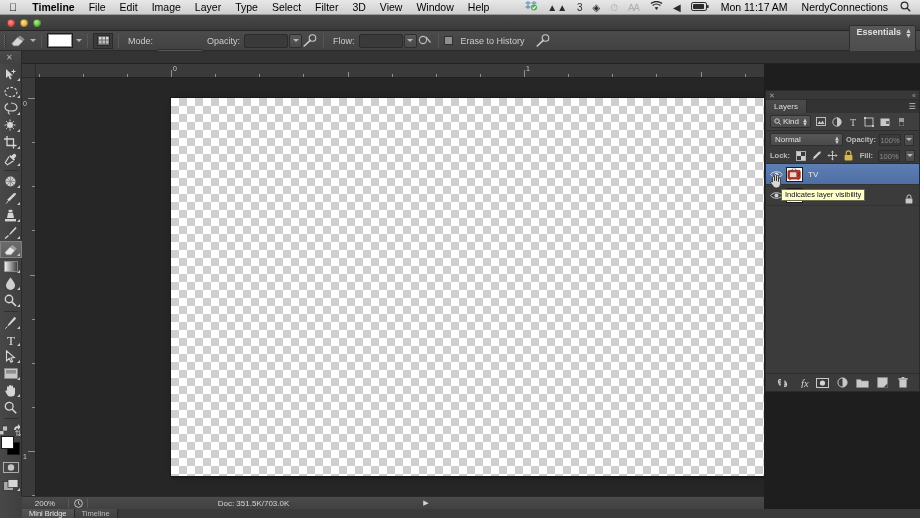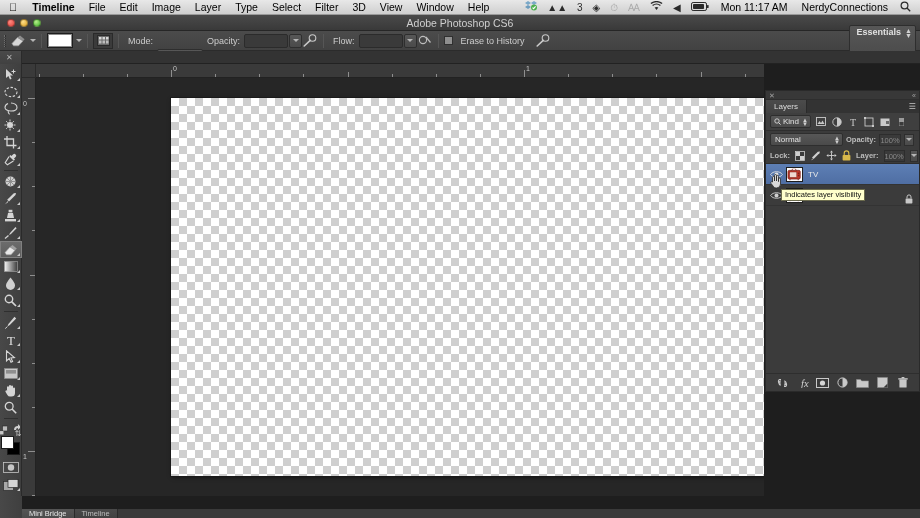--- a/index.html
+++ b/index.html
@@ -298,21 +298,20 @@
         </svg>
     </span>
   </div>
 
   <div class="titlebar">
     <div class="traffic">
       <span class="tl r"></span>
       <span class="tl y"></span>
       <span class="tl g"></span>
     </div>
-    <div class="ttl">Adobe Photoshop CS6</div>
   </div>
 
   <div class="optionsbar">
     <span class="grip">
         <i></i>
       </span>
     <span class="tool-thumb">
       <svg width="15" height="13" viewBox="0 0 15 13">
           <path d="M1 9.5 L6.5 3.5 L12 7 L7.5 11.8 L2.5 11.8 Z" fill="#d6d6d6" stroke="#9a9a9a" stroke-width="0.7"></path>
           <path d="M6.5 3.5 L9 1.4 L13.6 5.2 L12 7 Z" fill="#8e8e8e"></path>
@@ -590,20 +589,34 @@
       <span class="rtickv" style="top: 373px; width: 7px;"></span>
       <span class="rtickv" style="top: 417px; width: 3px;"></span>
       <span class="rlabelv" style="top: 375px;">1</span>
     </div>
 
   <div class="canvas-area">
     <div class="artboard"></div>
   </div>
 
   <div class="leftbottom"></div>
+  <div class="statusbar">
+    <span class="sb-zoom">200%</span>
+    <span class="sb-sep"></span>
+    <span class="sb-clockbtn">
+      <svg width="9" height="9" viewBox="0 0 9 9">
+          <circle cx="4.5" cy="4.5" r="3.9" fill="none" stroke="#cfcfcf" stroke-width="0.9"></circle>
+          <path d="M4.5 2.2 v2.5 l1.8 1.1" stroke="#cfcfcf" stroke-width="0.9" fill="none"></path>
+        </svg>
+    </span>
+    <span class="sb-sep"></span>
+    <span class="sb-doc">Doc: 351.5K/703.0K</span>
+    <span class="sb-arrow">▶</span>
+    <span class="sb-grip"></span>
+  </div>
 
   <div class="bottomtabs">
     <span class="btab active">Mini Bridge</span>
     <span class="btab">Timeline</span>
     <span class="btab-rest"></span>
   </div>
 
   <div class="panel-right-strip"></div>
   <div class="layers-panel">
 
@@ -696,21 +709,21 @@
             <path d="M5.5 0.4 L7 2.4 H4 Z M5.5 10.6 L4 8.6 H7 Z M0.4 5.5 L2.4 4 V7 Z M10.6 5.5 L8.6 7 V4 Z" fill="#cfcfcf"></path>
             <path d="M5.5 2.4 v6.2 M2.4 5.5 h6.2" stroke="#cfcfcf" stroke-width="0.9"></path>
           </svg>
       </span>
       <span class="lockicon">
         <svg width="9" height="11" viewBox="0 0 9 11">
             <path d="M2.2 5 V3.2 a2.3 2.3 0 0 1 4.6 0 V5" fill="none" stroke="#d8b84a" stroke-width="1.1"></path>
             <rect x="0.6" y="5" width="7.8" height="5.6" rx="0.8" fill="#d8b84a"></rect>
           </svg>
       </span>
-      <span class="lbl" style="margin-left:auto;">Layer:</span>
+      <span class="lbl" style="margin-left:auto;">Fill:</span>
       <span class="valfield">100%</span>
       <span class="minidrop">
           <span class="caret" style="margin:0;"></span>
         </span>
     </div>
 
     <div class="lp-list">
 
       <div class="lrow sel">
         <span class="eyecell">

